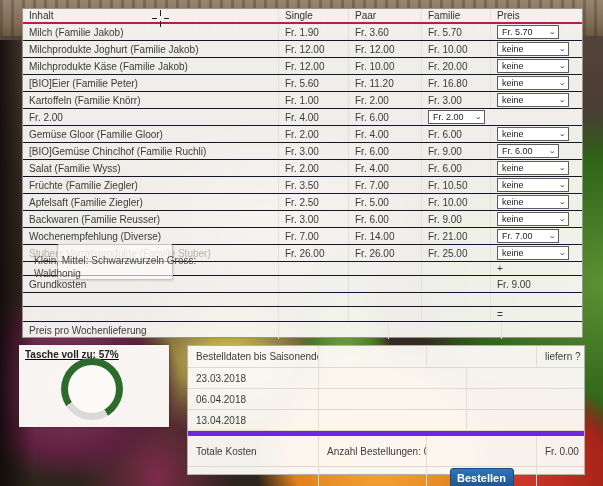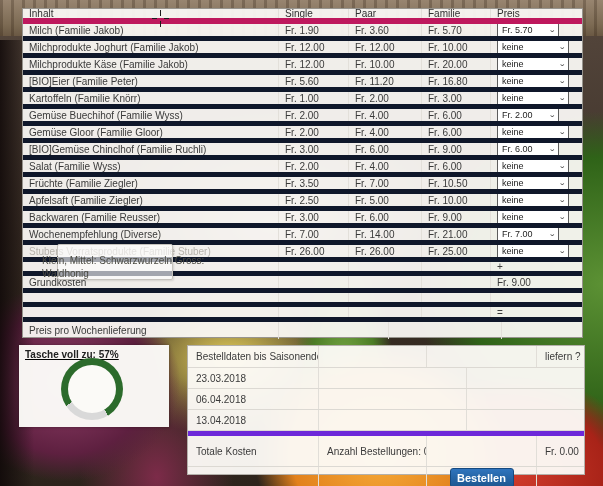--- a/index.html
+++ b/index.html
@@ -30,42 +30,42 @@
   #cursor i{position:absolute;background:#1c1c1c;}
   #cursor .vt{left:8px;top:0;width:1px;height:6px;}
   #cursor .vb{left:8px;top:11px;width:1px;height:6px;}
   #cursor .hl{left:0;top:8px;width:5px;height:1px;}
   #cursor .hr{left:12px;top:8px;width:5px;height:1px;}
 
   
   #main-table{position:absolute;left:22px;top:8px;width:561px;height:330px;
     background:rgba(251,249,245,.94);border:1px solid #97948e;box-sizing:border-box;z-index:10;}
   .row{display:grid;grid-template-columns:256px 70px 73px 69px 1fr;
-    border-bottom:5px solid #0f172a;box-sizing:border-box;}
+    border-bottom:1px solid #0f172a;box-sizing:border-box;}
   .cell{padding:0 6px;display:flex;align-items:center;font-size:10px;color:#3a3a3a;
     border-right:1px solid #e3e0da;overflow:hidden;white-space:nowrap;box-sizing:border-box;}
   .cell:last-child{border-right:none;}
-  .hdr{height:15px;border-bottom:6px solid #be185d;}
+  .hdr{height:15px;border-bottom:2px solid #be185d;}
   .hdr .cell{color:#2f2f2f;}
   .prow{height:17px;}
   .sum-plus{height:14px;} .sum-grund{height:17px;} .sum-space{height:14px;}
   .sum-eq{height:15px;} .sum-final{height:17px;border-bottom:none;gap:40px;}
   .p-name.muted{color:#b7b3ac;}
 
   .select{height:14px;border:1px solid #5c5c5c;background:#fff;display:inline-flex;
     align-items:center;justify-content:space-between;padding:0 2px 0 4px;font-size:9px;
     color:#222;width:72px;box-sizing:border-box;cursor:default;}
   .select.narrow{width:62px;}
   .sel-arrow{font-size:9px;line-height:6px;color:#333;margin-left:2px;transform:scaleY(.75);}
 
   
   .stuber-box{position:absolute;left:34px;top:235px;width:114px;height:34px;
     background:rgba(255,255,255,.62);border:1px solid #c6c3bd;border-radius:2px;
     box-shadow:1px 1px 2px rgba(0,0,0,.12);z-index:12;}
-  .stuber-text{position:absolute;left:19px;top:245px;z-index:13;font-size:10px;color:#4a4a42;line-height:13px;}
+  .stuber-text{position:absolute;left:11px;top:245px;z-index:13;font-size:10px;color:#4a4a42;line-height:13px;}
 
   
   #progress-card{position:absolute;left:19px;top:345px;width:150px;height:82px;
     background:rgba(252,251,248,.97);box-shadow:0 0 3px rgba(0,0,0,.35);z-index:10;text-decoration:underline;}
   #progress-title{padding:4px 0 0 6px;font-size:10px;font-weight:bold;color:#222;}
   .ring{position:absolute;left:42px;top:13px;width:62px;height:62px;border-radius:50%;
     background:conic-gradient(from 237deg,#2c6b2c 0 272deg,#d9d9d9 272deg 360deg);}
   .ring::after{content:"";position:absolute;inset:7px;border-radius:50%;background:#fbfaf7;}
 
   
@@ -181,23 +181,20 @@
     <div class="cell">Fr. 3.00</div>
     <div class="cell">
       <div class="select">
         <span>keine</span>
         <span class="sel-arrow">⌄</span>
       </div>
     </div>
   </div>
 
   <div class="row prow">
-    <div class="cell">
-            <span class="p-name">Gemüse Buechihof (Familie Wyss)</span>
-          </div>
     <div class="cell">Fr. 2.00</div>
     <div class="cell">Fr. 4.00</div>
     <div class="cell">Fr. 6.00</div>
     <div class="cell">
       <div class="select narrow">
         <span>Fr. 2.00</span>
         <span class="sel-arrow">⌄</span>
       </div>
     </div>
   </div>

